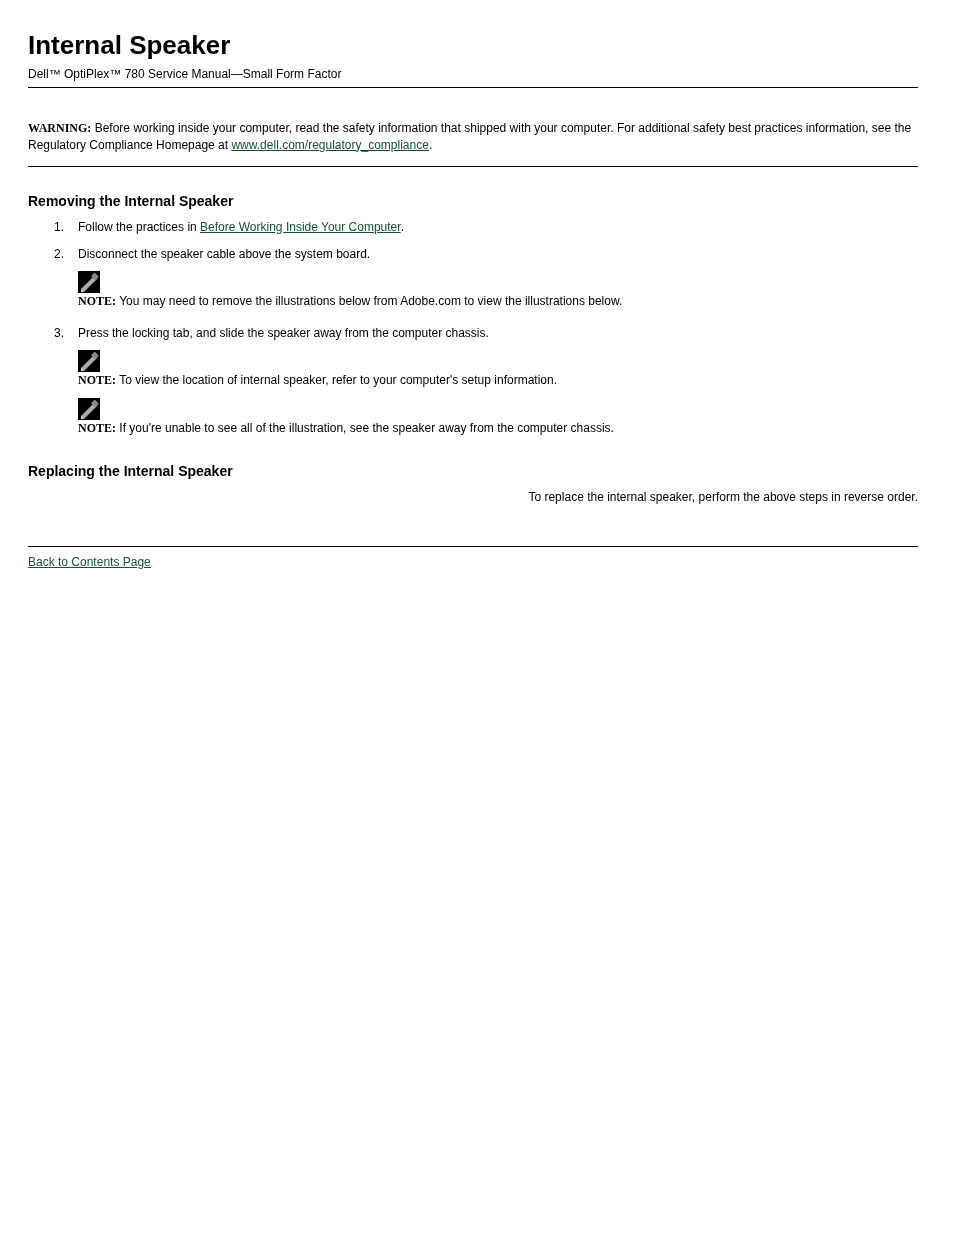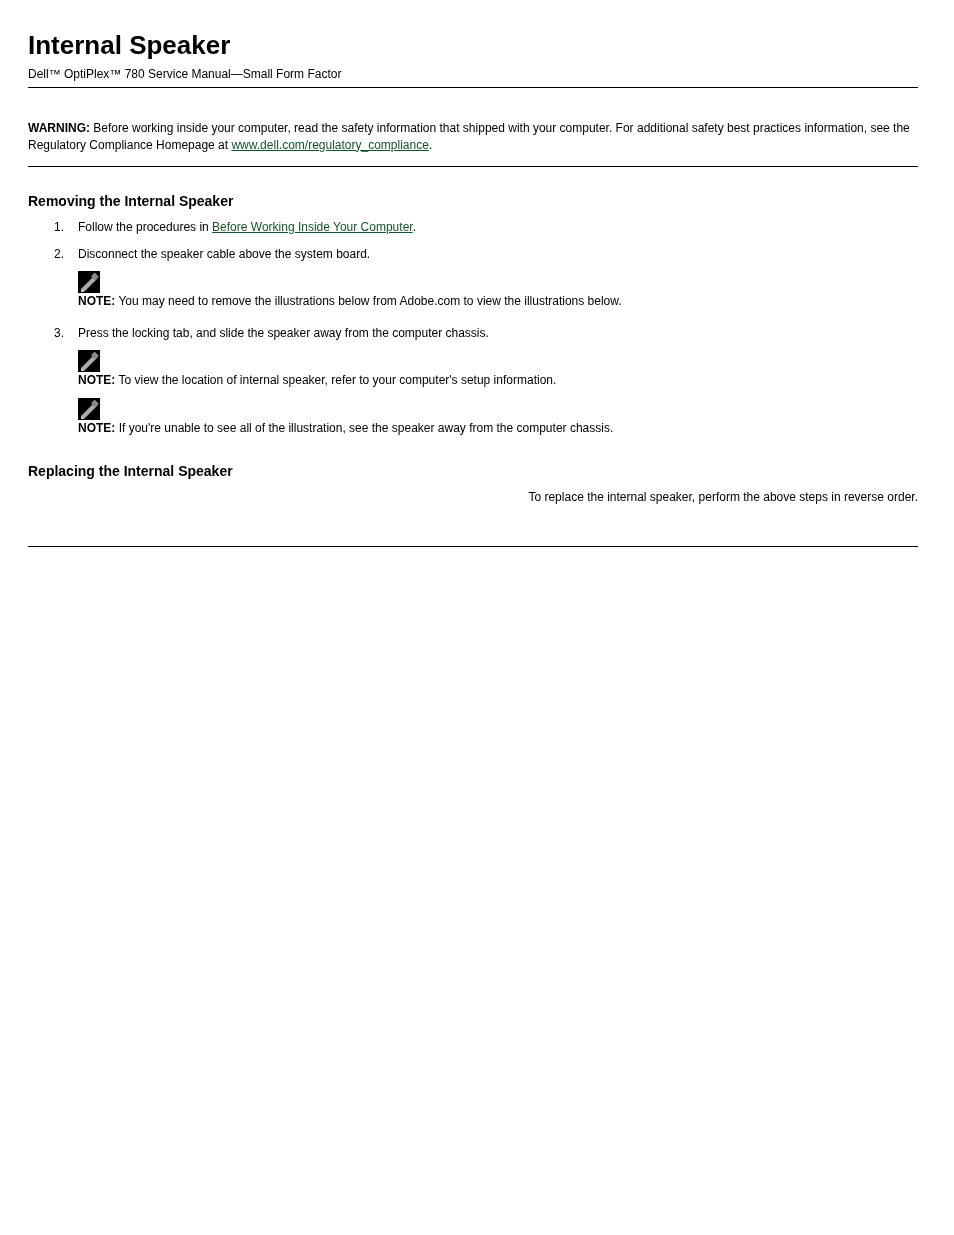--- a/index.html
+++ b/index.html
@@ -80,21 +80,21 @@
     width: 22px;
     height: 22px;
     flex: 0 0 22px;
     margin-right: 6px;
     margin-top: -2px;
   }
   .note-text {
     font-size: 12px;
     line-height: 1.45;
   }
-  .label-bold { font-weight: bold; }
+  .label-bold { font-weight: bold; font-family: Liberation Serif, serif; }
   .back-link-row {
     font-size: 12px;
     margin: 0;
   }
 </style>
 </head>
 <body>
 
 <div class="page">
 
@@ -112,21 +112,21 @@
   </div>
 
   <hr class="rule">
 
   <h2 class="section">Removing the Internal Speaker</h2>
 
   <div class="step-block">
     <div class="step-line">
       <span class="step-num">1.</span>
       <span class="step-text">
-        <span>Follow the procedures in </span><span class="link">Before Working Inside Your Computer</span><span>.</span>
+        <span>Follow the practices in </span><span class="link">Before Working Inside Your Computer</span><span>.</span>
       </span>
     </div>
     <div class="step-line">
       <span class="step-num">2.</span>
       <span class="step-text">Disconnect the speaker cable above the system board.</span>
     </div>
   </div>
 
   <div class="note-row">
     <svg class="note-icon" viewBox="0 0 22 22">
@@ -169,14 +169,17 @@
     <div class="note-text">
       <span class="label-bold">NOTE:</span><span> If you're unable to see all of the illustration, see the speaker away from the computer chassis.</span>
     </div>
   </div>
 
   <h2 class="section">Replacing the Internal Speaker</h2>
   <p class="para">To replace the internal speaker, perform the above steps in reverse order.</p>
 
   <hr class="rule-bottom">
 
+  <p class="back-link-row">
+    <span class="link">Back to Contents Page</span>
+  </p>
 
 </div>
 
 </body></html>

